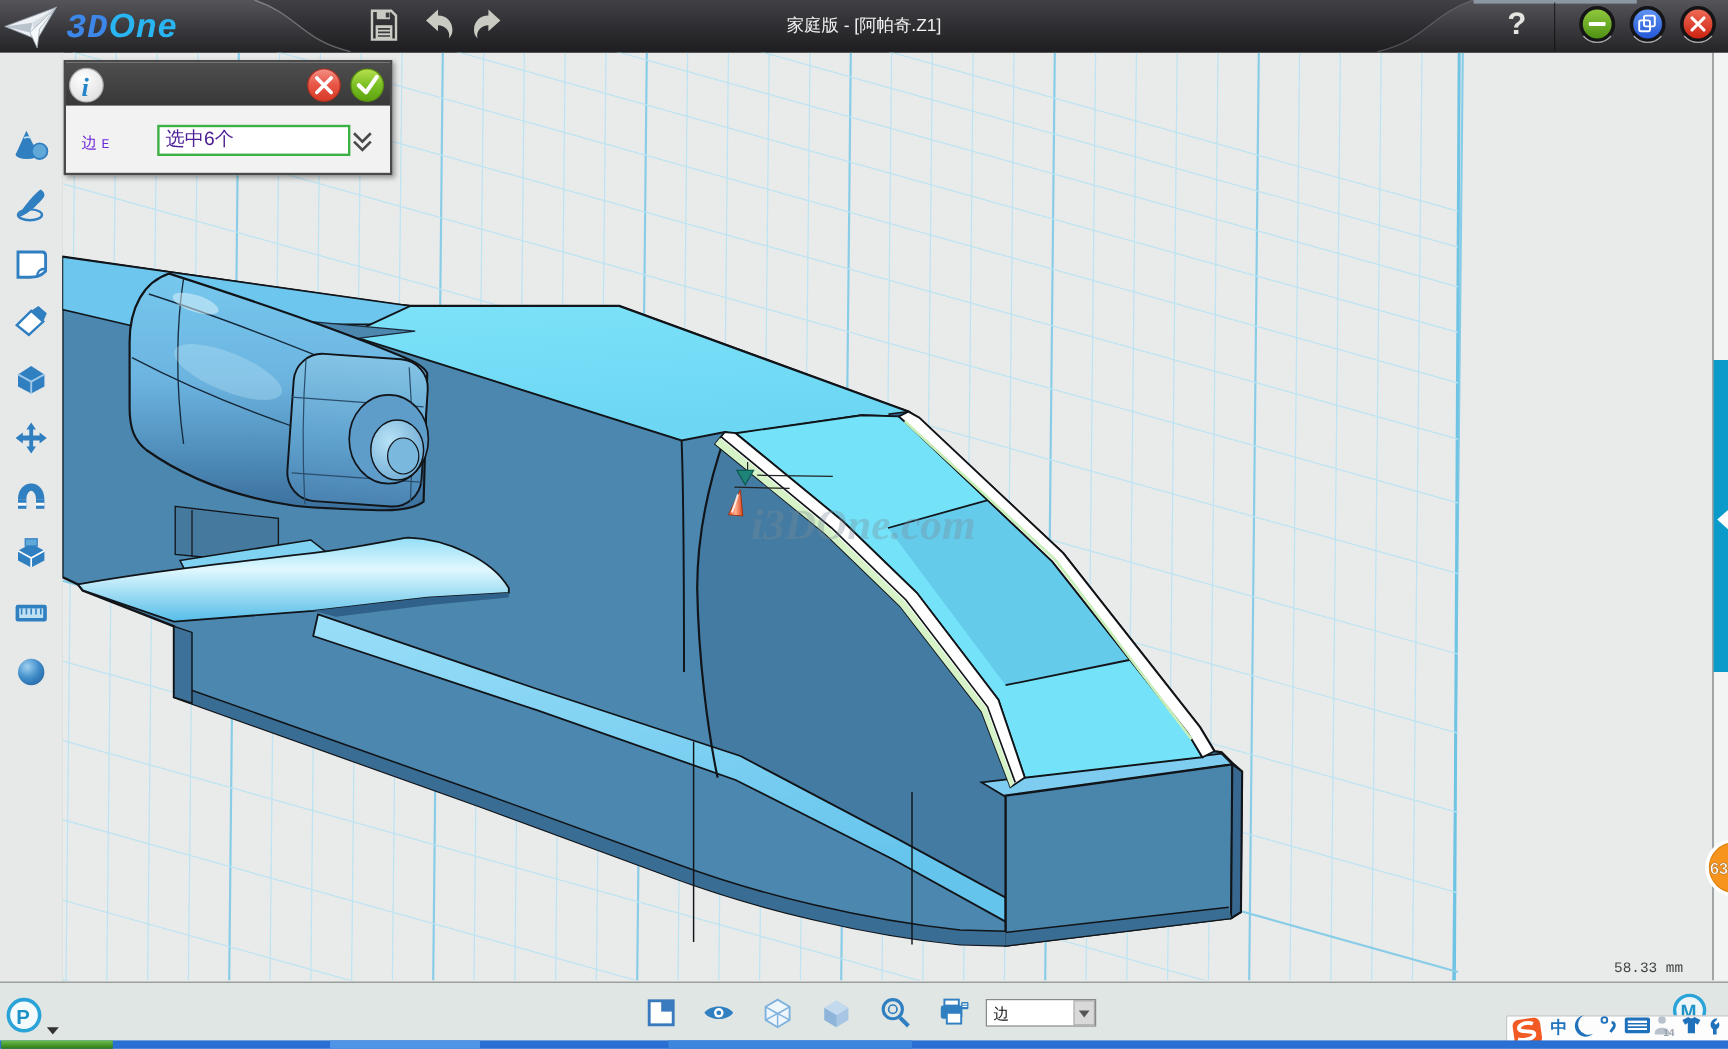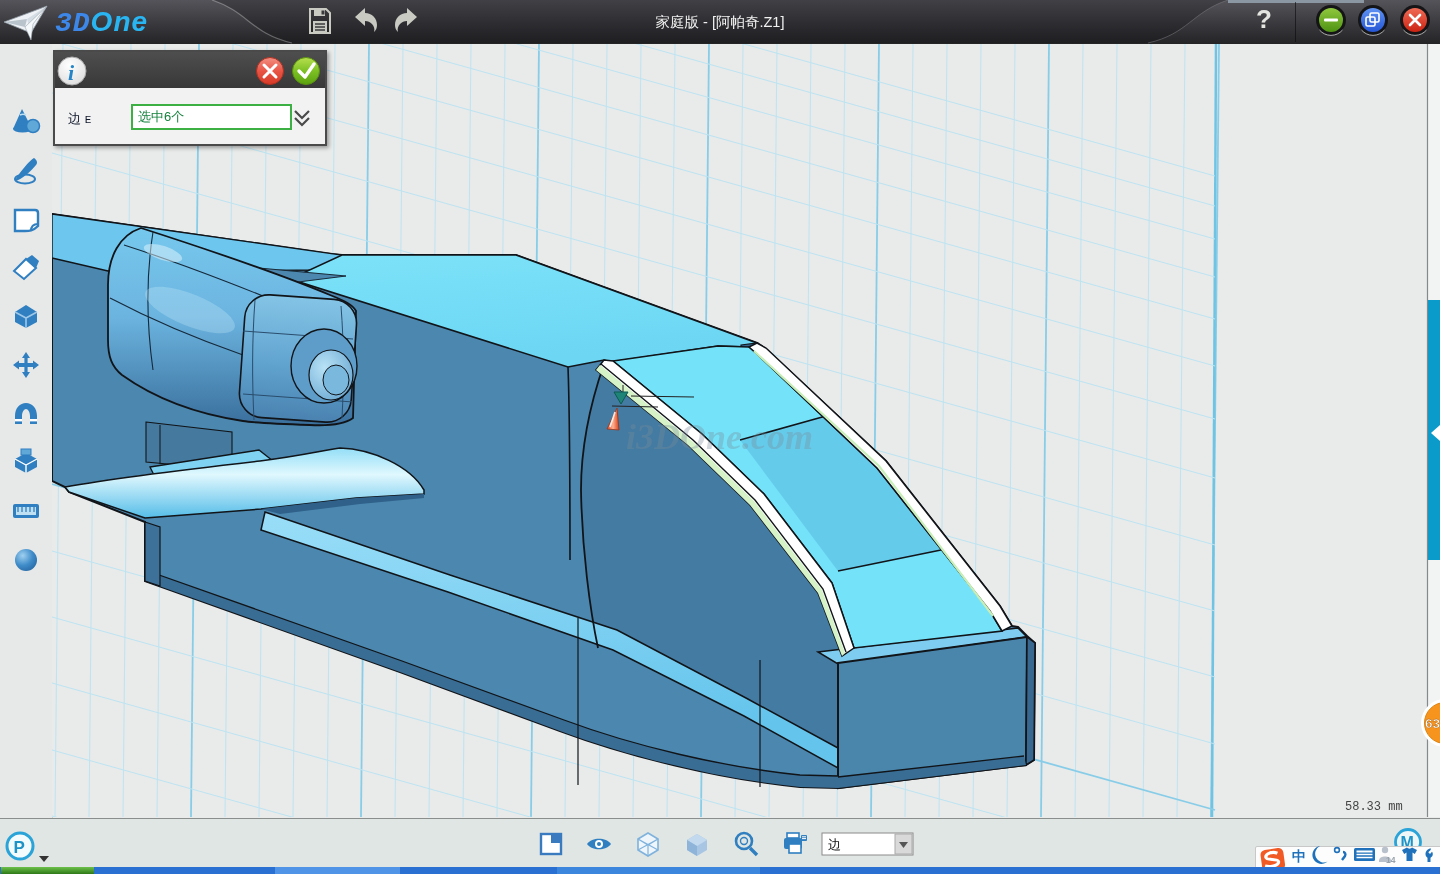--- a/index.html
+++ b/index.html
@@ -308,22 +308,22 @@
       </linearGradient>
     </defs>
     <circle cx="17" cy="19" r="14" fill="url(#dInfo)" stroke="#aaa" stroke-width="1"></circle>
     <text x="13" y="28" font-size="22" font-weight="bold" font-family="Liberation Serif, serif" fill="#2585c8" font-style="italic">i</text>
     <circle cx="215" cy="19" r="13.5" fill="url(#dRed)" stroke="#b03020" stroke-width="1"></circle>
     <path d="M209,13 L221,25 M221,13 L209,25" stroke="#fff" stroke-width="3" stroke-linecap="round"></path>
     <circle cx="251" cy="19" r="13.5" fill="url(#dGreen)" stroke="#5a9010" stroke-width="1"></circle>
     <path d="M244,19 L250,25 L259,12" stroke="#fff" stroke-width="3.4" fill="none" stroke-linecap="round" stroke-linejoin="round"></path>
     <path d="M240,59 L247,66 L254,59 M240,66 L247,73 L254,66" stroke="#4a4a4a" stroke-width="2.2" fill="none"></path>
   </svg>
-  <div class="abs" style="left:13px;top:58px;font-size:13px;color:#0f172a;">边 <span style="font-size:11px;font-family:'Liberation Mono',monospace;">E</span></div>
-  <div class="abs" style="left:76px;top:52px;width:152px;height:22px;background:#fff;border:2px solid #3cb043;font-size:13px;line-height:22px;padding-left:5px;color:#15803d;">选中6个</div>
+  <div class="abs" style="left:13px;top:58px;font-size:13px;color:#6d28d9;">边 <span style="font-size:11px;font-family:'Liberation Mono',monospace;">E</span></div>
+  <div class="abs" style="left:76px;top:52px;width:152px;height:22px;background:#fff;border:2px solid #3cb043;font-size:16px;line-height:22px;padding-left:5px;color:#4c1d95;">选中6个</div>
 </div>
 
 <div class="abs" style="left:0;top:818px;width:1440px;height:49px;background:#e0e6e3;border-top:1px solid #8a8f8d;">
   <svg class="abs" style="left:0;top:0" width="1440" height="49" viewBox="0 818 1440 49">
     <g>
       <circle cx="20" cy="845" r="13" fill="#f4fbfd" stroke="#29a3d8" stroke-width="3"></circle>
       <text x="13.5" y="852" font-size="17" font-weight="bold" fill="#1f93c6">P</text>
       <path d="M39,855 L49,855 L44,861 Z" fill="#333"></path>
       <circle cx="1408" cy="841" r="12.5" fill="#eef6f8" stroke="#29a3d8" stroke-width="2.8"></circle>
       <text x="1400.5" y="847" font-size="16" font-weight="bold" fill="#1f93c6">M</text>

